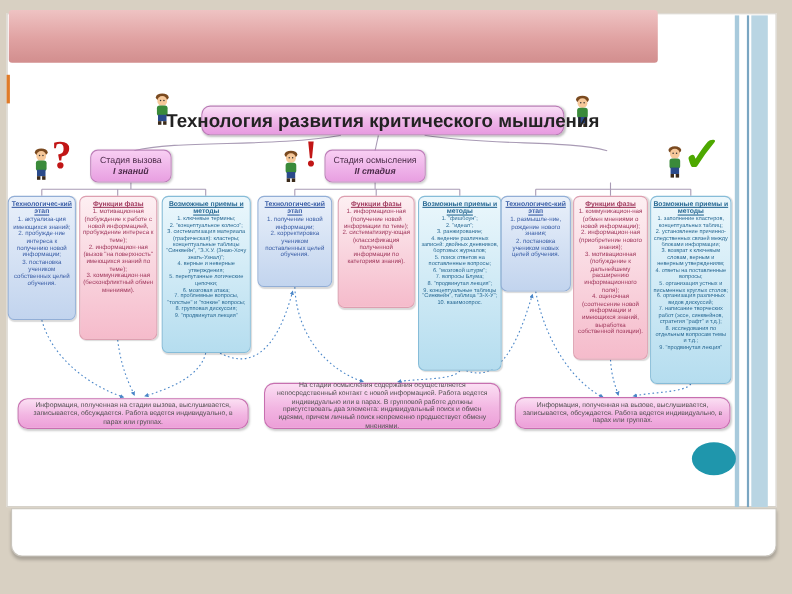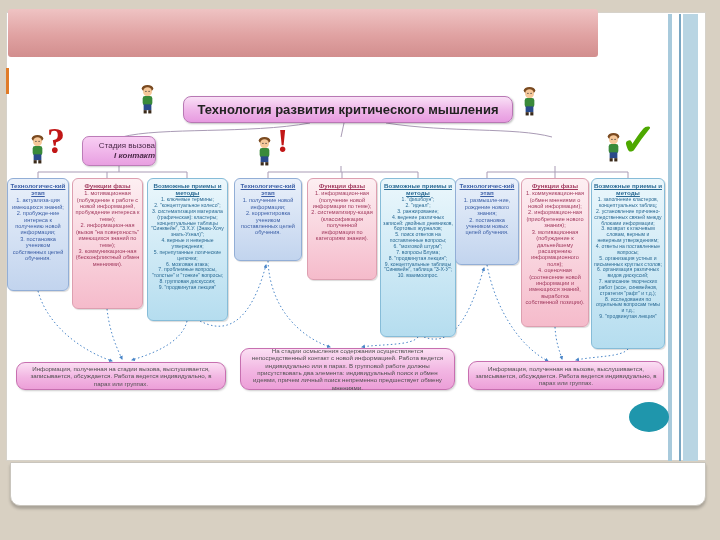--- a/index.html
+++ b/index.html
@@ -36,27 +36,27 @@
     position:absolute; left:629px; top:402px; width:40px; height:30px;
     border-radius:50%; background:#1f96ac;
   }
 
   
   .title-box {
     position:absolute; left:183px; top:96px; width:330px; height:27px;
     display:flex; align-items:center; justify-content:center;
     background:linear-gradient(180deg,#f9e0f6 0%, #efb7e9 50%, #e79ae0 100%);
     border:1px solid #b878b4; border-radius:8px;
-    font-size:13px; font-weight:bold; color:#222;
+    font-size:17px; font-weight:bold; color:#222;
     box-shadow:1px 1px 2px rgba(0,0,0,.25);
     text-align:center; white-space:nowrap;
   }
   .stage-hdr {
     position:absolute; height:30px;
-    display:flex; flex-direction:column; align-items:flex-end; justify-content:center;
+    display:flex; flex-direction:column; align-items:center; justify-content:center;
     background:linear-gradient(180deg,#f8cef3 0%, #eeadе7 50%, #e89fe1 100%);
     background:linear-gradient(180deg,#f8cef3 0%, #e89fe1 100%);
     border:1px solid #bc7cb8; border-radius:7px;
     font-size:8px; color:#4a2a48; line-height:1.2; text-align:center;
     box-shadow:1px 1px 2px rgba(0,0,0,.2);
   }
   .stage-hdr .sub { font-style:italic; font-weight:bold; }
 
   .box {
     position:absolute; border-radius:6px; padding:3px 2px 2px 2px;
@@ -158,21 +158,25 @@
     </svg>
 
   <div class="mark mark-q">?</div>
   <div class="mark mark-e">!</div>
   <div class="mark mark-c">✓</div>
 
   <div class="title-box">Технология развития критического мышления</div>
 
   <div class="stage-hdr" style="left:82px;top:136px;width:74px">
     <span>Стадия вызова</span>
-    <span class="sub">I контакт</span>
+    <span class="sub">I знаний</span>
+  </div>
+  <div class="stage-hdr" style="left:295px;top:136px;width:92px">
+    <span>Стадия осмысления</span>
+    <span class="sub">II стадия</span>
   </div>
 
   <div class="box box-peri" style="left:7px;top:178px;width:62px;height:113px">
     <span class="box-title">Технологичес-кий этап</span>
     <span class="box-body">1. актуализа-ция имеющихся знаний;
 2. пробужде-ние интереса к получению новой информации;
 3. постановка учеником собственных целей обучения.</span>
   </div>
   <div class="box box-pink" style="left:72px;top:178px;width:71px;height:131px">
     <span class="box-title">Функции фазы</span>

